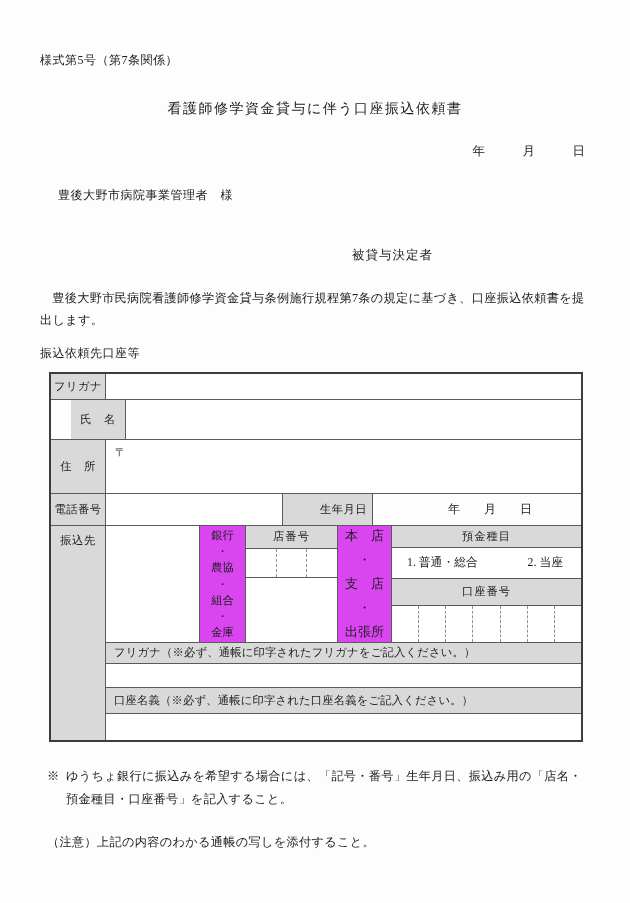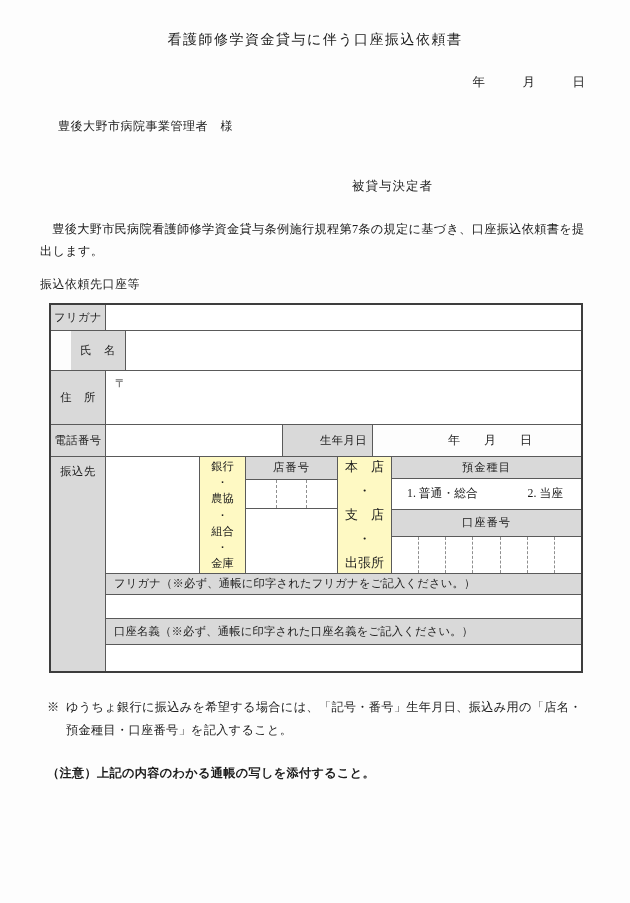--- a/index.html
+++ b/index.html
@@ -48,21 +48,21 @@
   .birth-lbl { width: 90px; flex: none; display: flex; align-items: center; justify-content: center; font-size: 11.3px; letter-spacing: 0.5px; padding-left: 32px; }
   .birth-val { flex: 1; display: flex; align-items: center; justify-content: center; font-size: 12px; padding-left: 26px; }
 
   .bottom { display: flex; flex: 1; border-bottom: none; }
   .transfer-lbl { align-items: flex-start; justify-content: center; padding-top: 7px; }
   .bottom-content { flex: 1; display: flex; flex-direction: column; }
   .bank-row { height: 117px; display: flex; border-bottom: 1px solid #5a5a5a; }
   .bankname { width: 94px; flex: none; background: #fff; }
   .vtext {
     display: flex; align-items: center; justify-content: center;
-    text-align: center; white-space: pre-line; background: #fef9c3;
+    text-align: center; white-space: pre-line; background: #d946ef;
   }
   .banktypes { width: 46px; flex: none; font-size: 11.3px; line-height: 1.44; }
   .branchtypes { width: 54px; flex: none; font-size: 13px; line-height: 1.85; }
   .col { display: flex; flex-direction: column; }
   .store-col { width: 92px; flex: none; border-right: 1px solid #5a5a5a; }
   .deposit-col { flex: 1; }
   .head {
     display: flex; align-items: center; justify-content: center;
     background: #d9d9d9; border-bottom: 1px solid #5a5a5a;
     font-size: 11.3px; letter-spacing: 1px;
@@ -88,27 +88,28 @@
     font-size: 11.3px; letter-spacing: 0.2px;
   }
   .note-row2 { height: 26px; }
   .blank-row { height: 24px; background: #fff; border-bottom: 1px solid #5a5a5a; }
   .blank-row-last { flex: 1; border-bottom: none; }
 
   
   .note-yucho { margin: 23px 38px 0 47px; display: flex; font-size: 12.2px; line-height: 1.9; }
   .note-yucho .mark { flex: none; width: 19px; }
   .note-yucho .txt { flex: 1; letter-spacing: 0.3px; }
-  .note-attention { margin: 23px 0 12px 47px; font-size: 12.2px; letter-spacing: 0.3px; font-weight: bold; }
+  .note-attention { margin: 23px 0 12px 47px; font-size: 12.2px; letter-spacing: 0.3px; }
 </style>
 </head>
 <body>
 
 <div class="page">
 
+  <div class="form-number">様式第5号（第7条関係）</div>
 
   <h1 class="title">看護師修学資金貸与に伴う口座振込依頼書</h1>
 
   <div class="date-line">年　　　月　　　日</div>
 
   <div class="addressee">豊後大野市病院事業管理者　様</div>
 
   <div class="applicant-label">被貸与決定者</div>
 
   <p class="paragraph">豊後大野市民病院看護師修学資金貸与条例施行規程第7条の規定に基づき、口座振込依頼書を提出します。</p>

